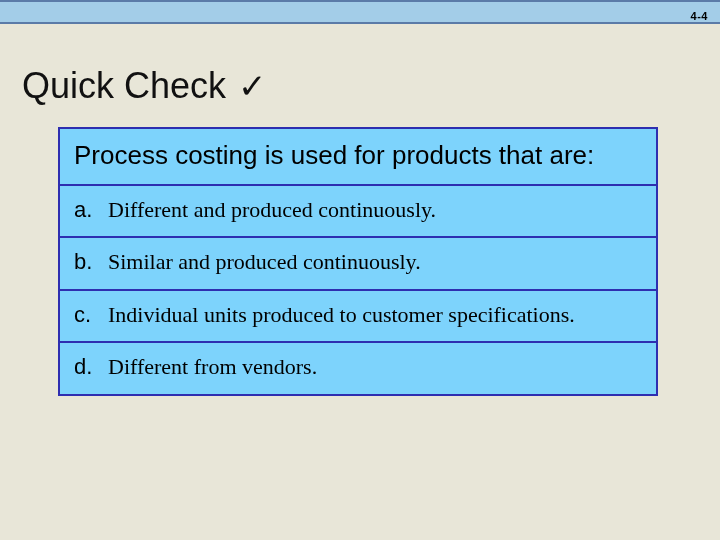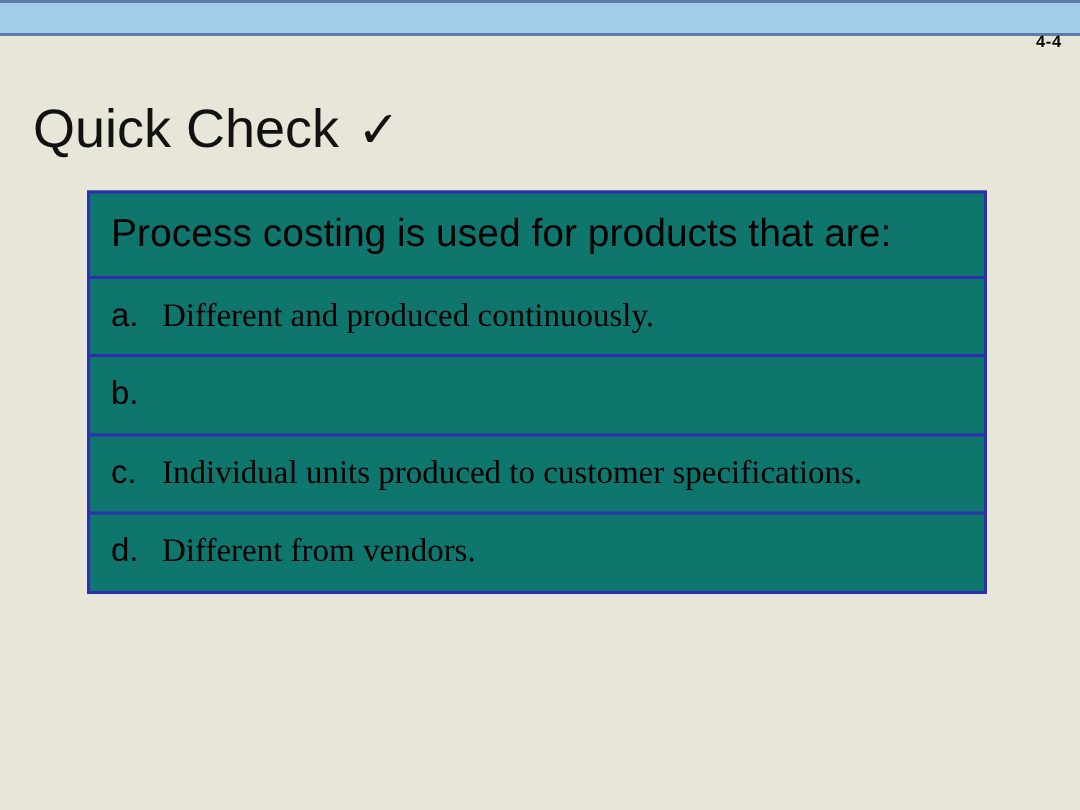--- a/index.html
+++ b/index.html
@@ -13,21 +13,21 @@
       width: 100%;
       height: 24px;
       background: #a3cde8;
       border-top: 2px solid #5b7ba8;
       border-bottom: 2px solid #5b7ba8;
       position: relative;
     }
     .slide-num {
       position: absolute;
       right: 12px;
-      top: 20px;
+      top: 8px;
       font-size: 11px;
       font-weight: bold;
       color: #000;
       letter-spacing: 0.5px;
     }
     .title-wrap {
       padding: 28px 0 0 22px;
     }
     .title {
       font-size: 36px;
@@ -36,21 +36,21 @@
       margin-top: 13px;
     }
     .title .check {
       font-size: 34px;
       margin-left: 2px;
     }
     .qbox {
       margin: 20px 0 0 58px;
       width: 600px;
       border: 2px solid #2e2eb0;
-      background: #0f766e;
+      background: #7dd3fc;
     }
     .qbox-row {
       border-bottom: 2px solid #2e2eb0;
       padding: 10px 12px 12px 14px;
     }
     .qbox-row:last-child { border-bottom: none; }
     .question {
       font-size: 26px;
       color: #000;
       line-height: 1.25;
@@ -90,20 +90,21 @@
 <div class="qbox">
   <div class="qbox-row">
     <div class="question">Process costing is used for products that are:</div>
   </div>
   <div class="qbox-row opt-row">
     <div class="opt-letter">a.</div>
     <div class="opt-text">Different and produced continuously.</div>
   </div>
   <div class="qbox-row opt-row">
     <div class="opt-letter">b.</div>
+    <div class="opt-text">Similar and produced continuously.</div>
   </div>
   <div class="qbox-row opt-row">
     <div class="opt-letter">c.</div>
     <div class="opt-text">Individual units produced to customer specifications.</div>
   </div>
   <div class="qbox-row opt-row">
     <div class="opt-letter">d.</div>
     <div class="opt-text">Different from vendors.</div>
   </div>
 </div>

